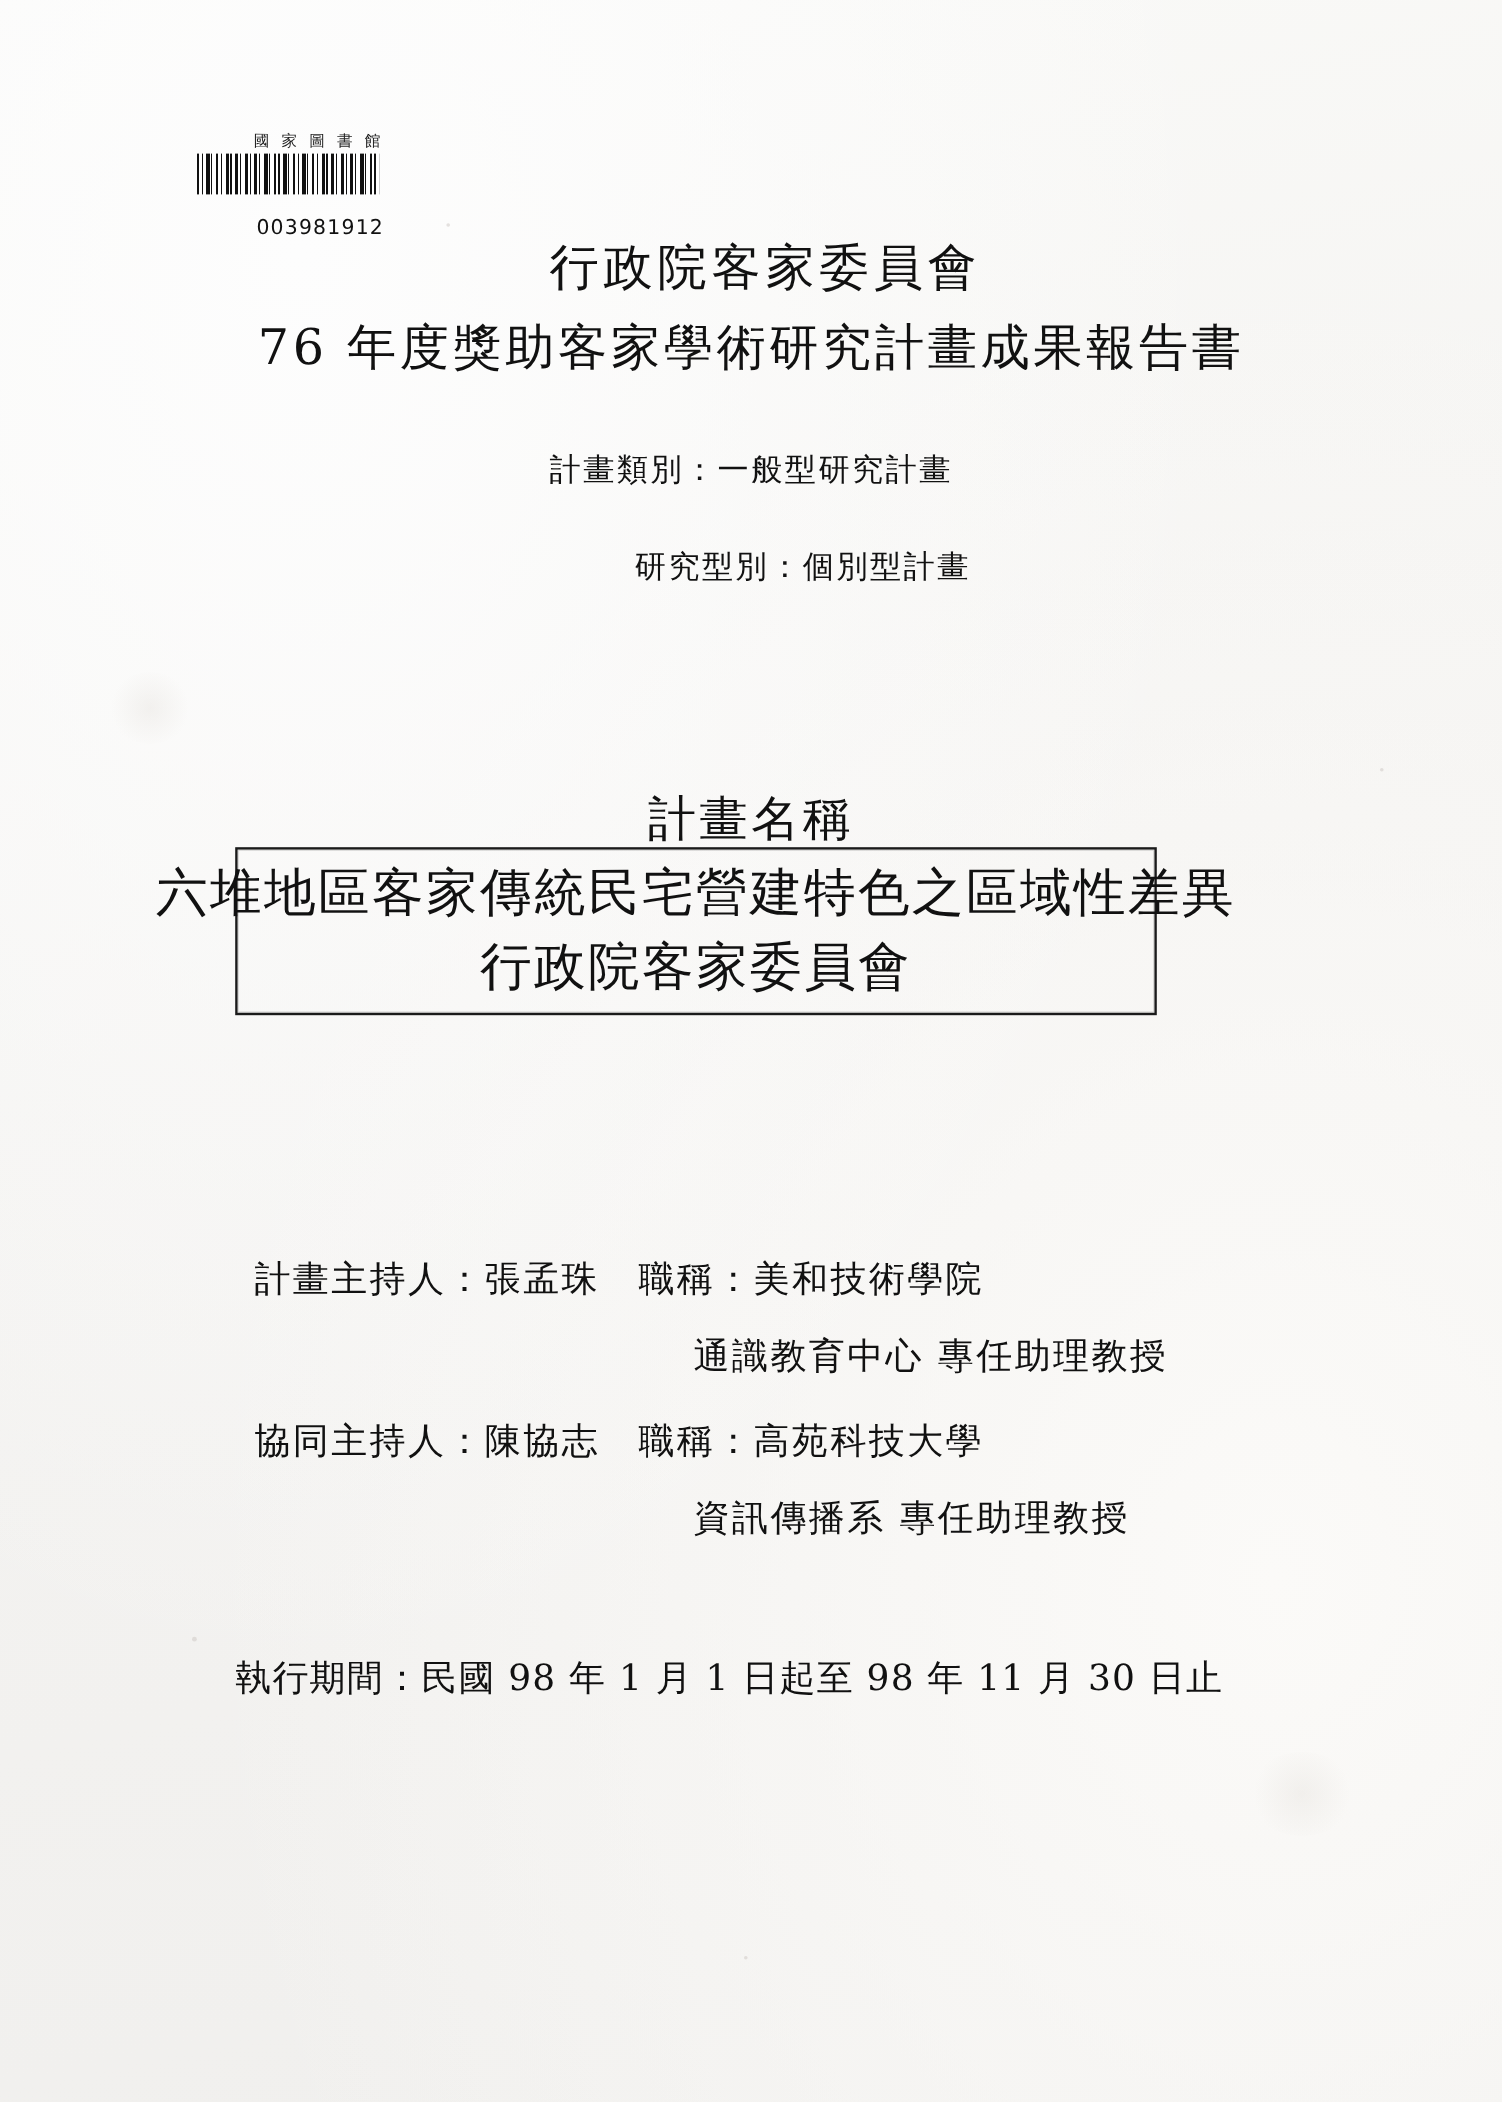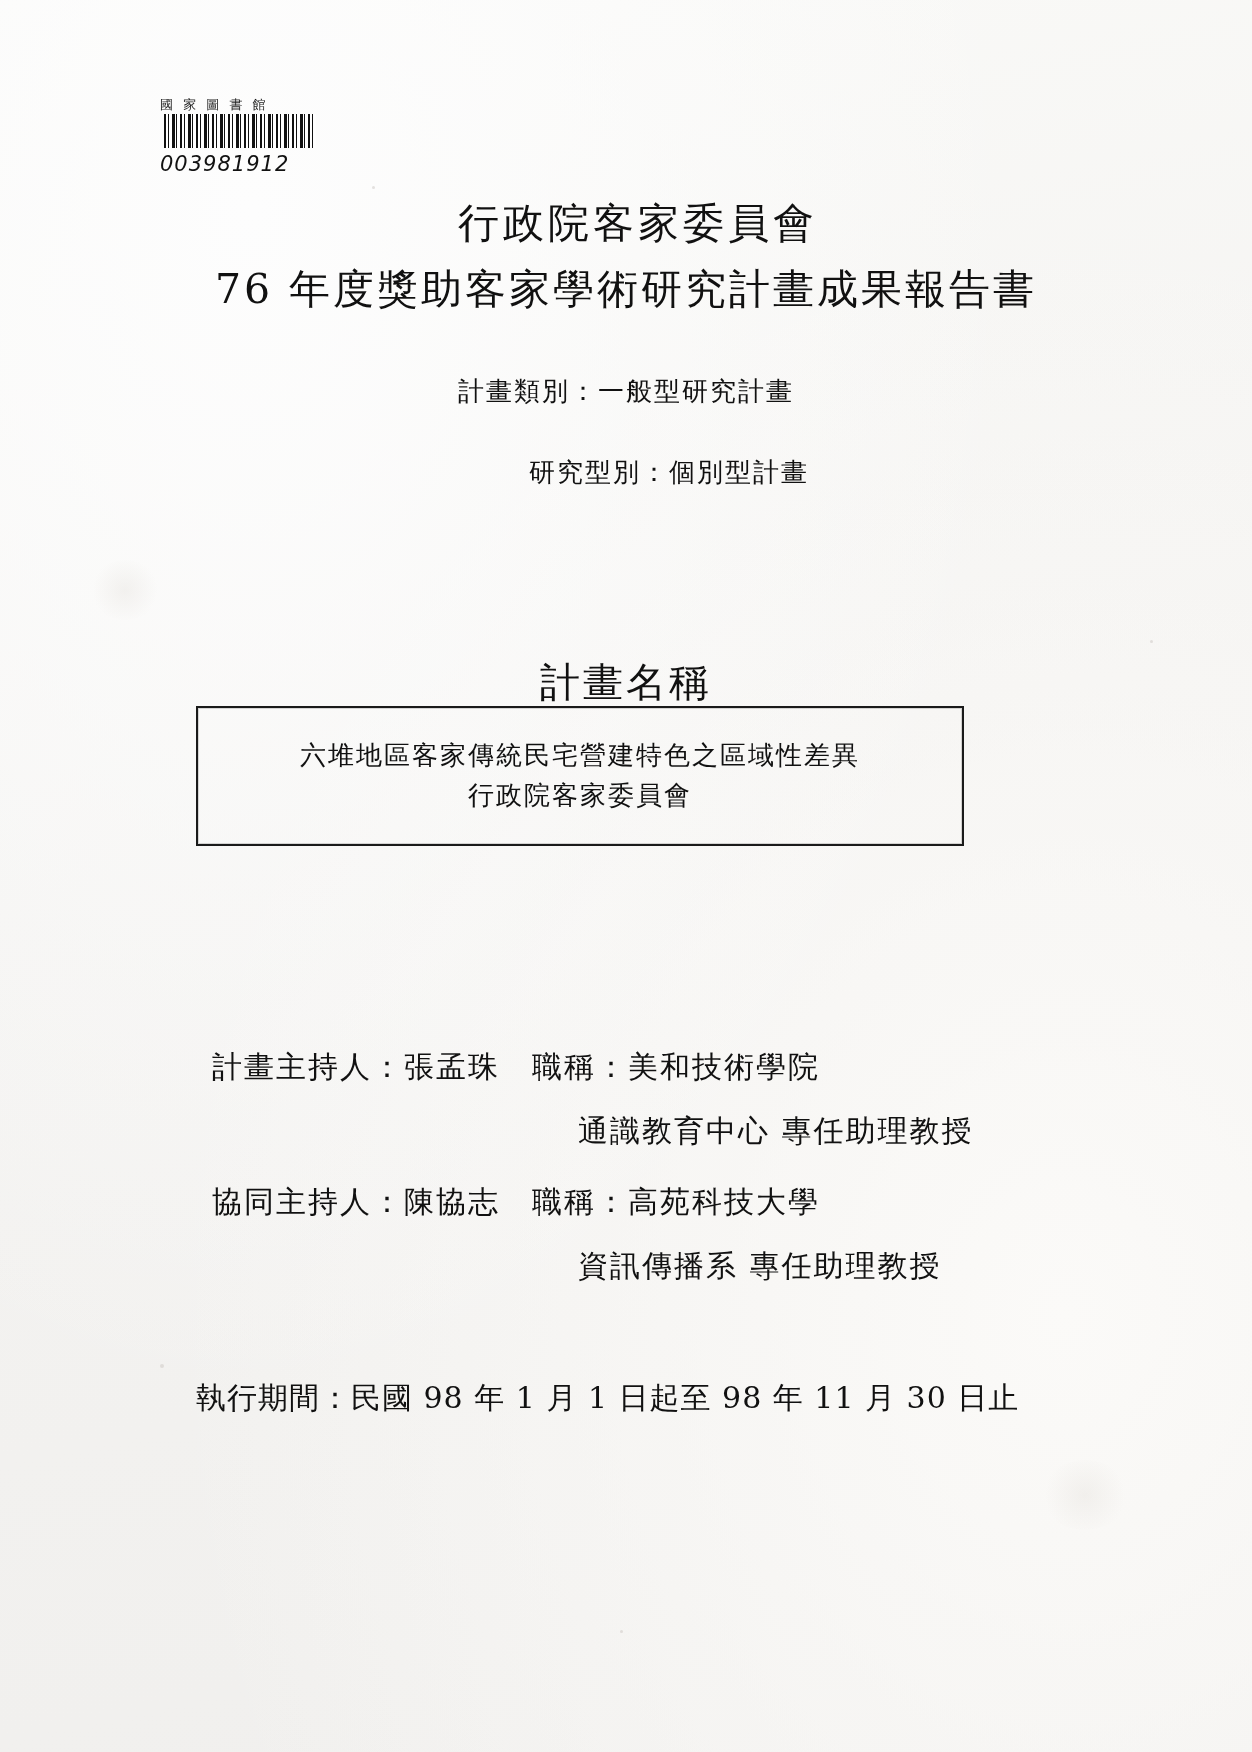--- a/index.html
+++ b/index.html
@@ -35,23 +35,23 @@
     position: absolute;
     border-radius: 50%;
     opacity: .35;
     background: radial-gradient(circle, #e2ded9 0%, rgba(226,222,217,0) 70%);
   }
 
   
   .barcode-block {
     position: absolute;
     left: 160px;
-    top: 98px;
+    top: 112px;
     width: 160px;
-    text-align: left;
+    text-align: right;
   }
   .barcode-caption {
     font-family: "DejaVu Sans", sans-serif;
     font-size: 13px;
     letter-spacing: 3px;
     color: #1d1d1d;
     line-height: 1.1;
     margin-bottom: 2px;
   }
   .barcode-bars {
@@ -65,25 +65,24 @@
       #111 4px, #111 5px,
       #ffffff 5px, #ffffff 8px,
       #111 8px, #111 11px,
       #ffffff 11px, #ffffff 12px,
       #111 12px, #111 13px,
       #ffffff 13px, #ffffff 16px
     );
   }
   .barcode-number {
     font-family: "DejaVu Sans", sans-serif;
-    font-size: 21px;
+    font-size: 17px;
     letter-spacing: 1px;
     color: #111;
-    margin-top: 4px;
-    font-style: italic;
+    margin-top: 18px;
   }
 
   
   .center-col {
     position: absolute;
     left: 0;
     width: 1252px;
     text-align: center;
     color: #111;
   }
@@ -131,21 +130,21 @@
     box-shadow: 0 0 0 1px rgba(0,0,0,0.15) inset;
     box-sizing: border-box;
     display: flex;
     flex-direction: column;
     align-items: center;
     justify-content: center;
     gap: 6px;
   }
   .title-box-line {
     font-family: Liberation Sans, sans-serif;
-    font-size: 26px;
+    font-size: 43px;
     letter-spacing: 2px;
     color: #111;
     line-height: 1.3;
     white-space: nowrap;
   }
 
   
   .people {
     position: absolute;
     left: 16px;

